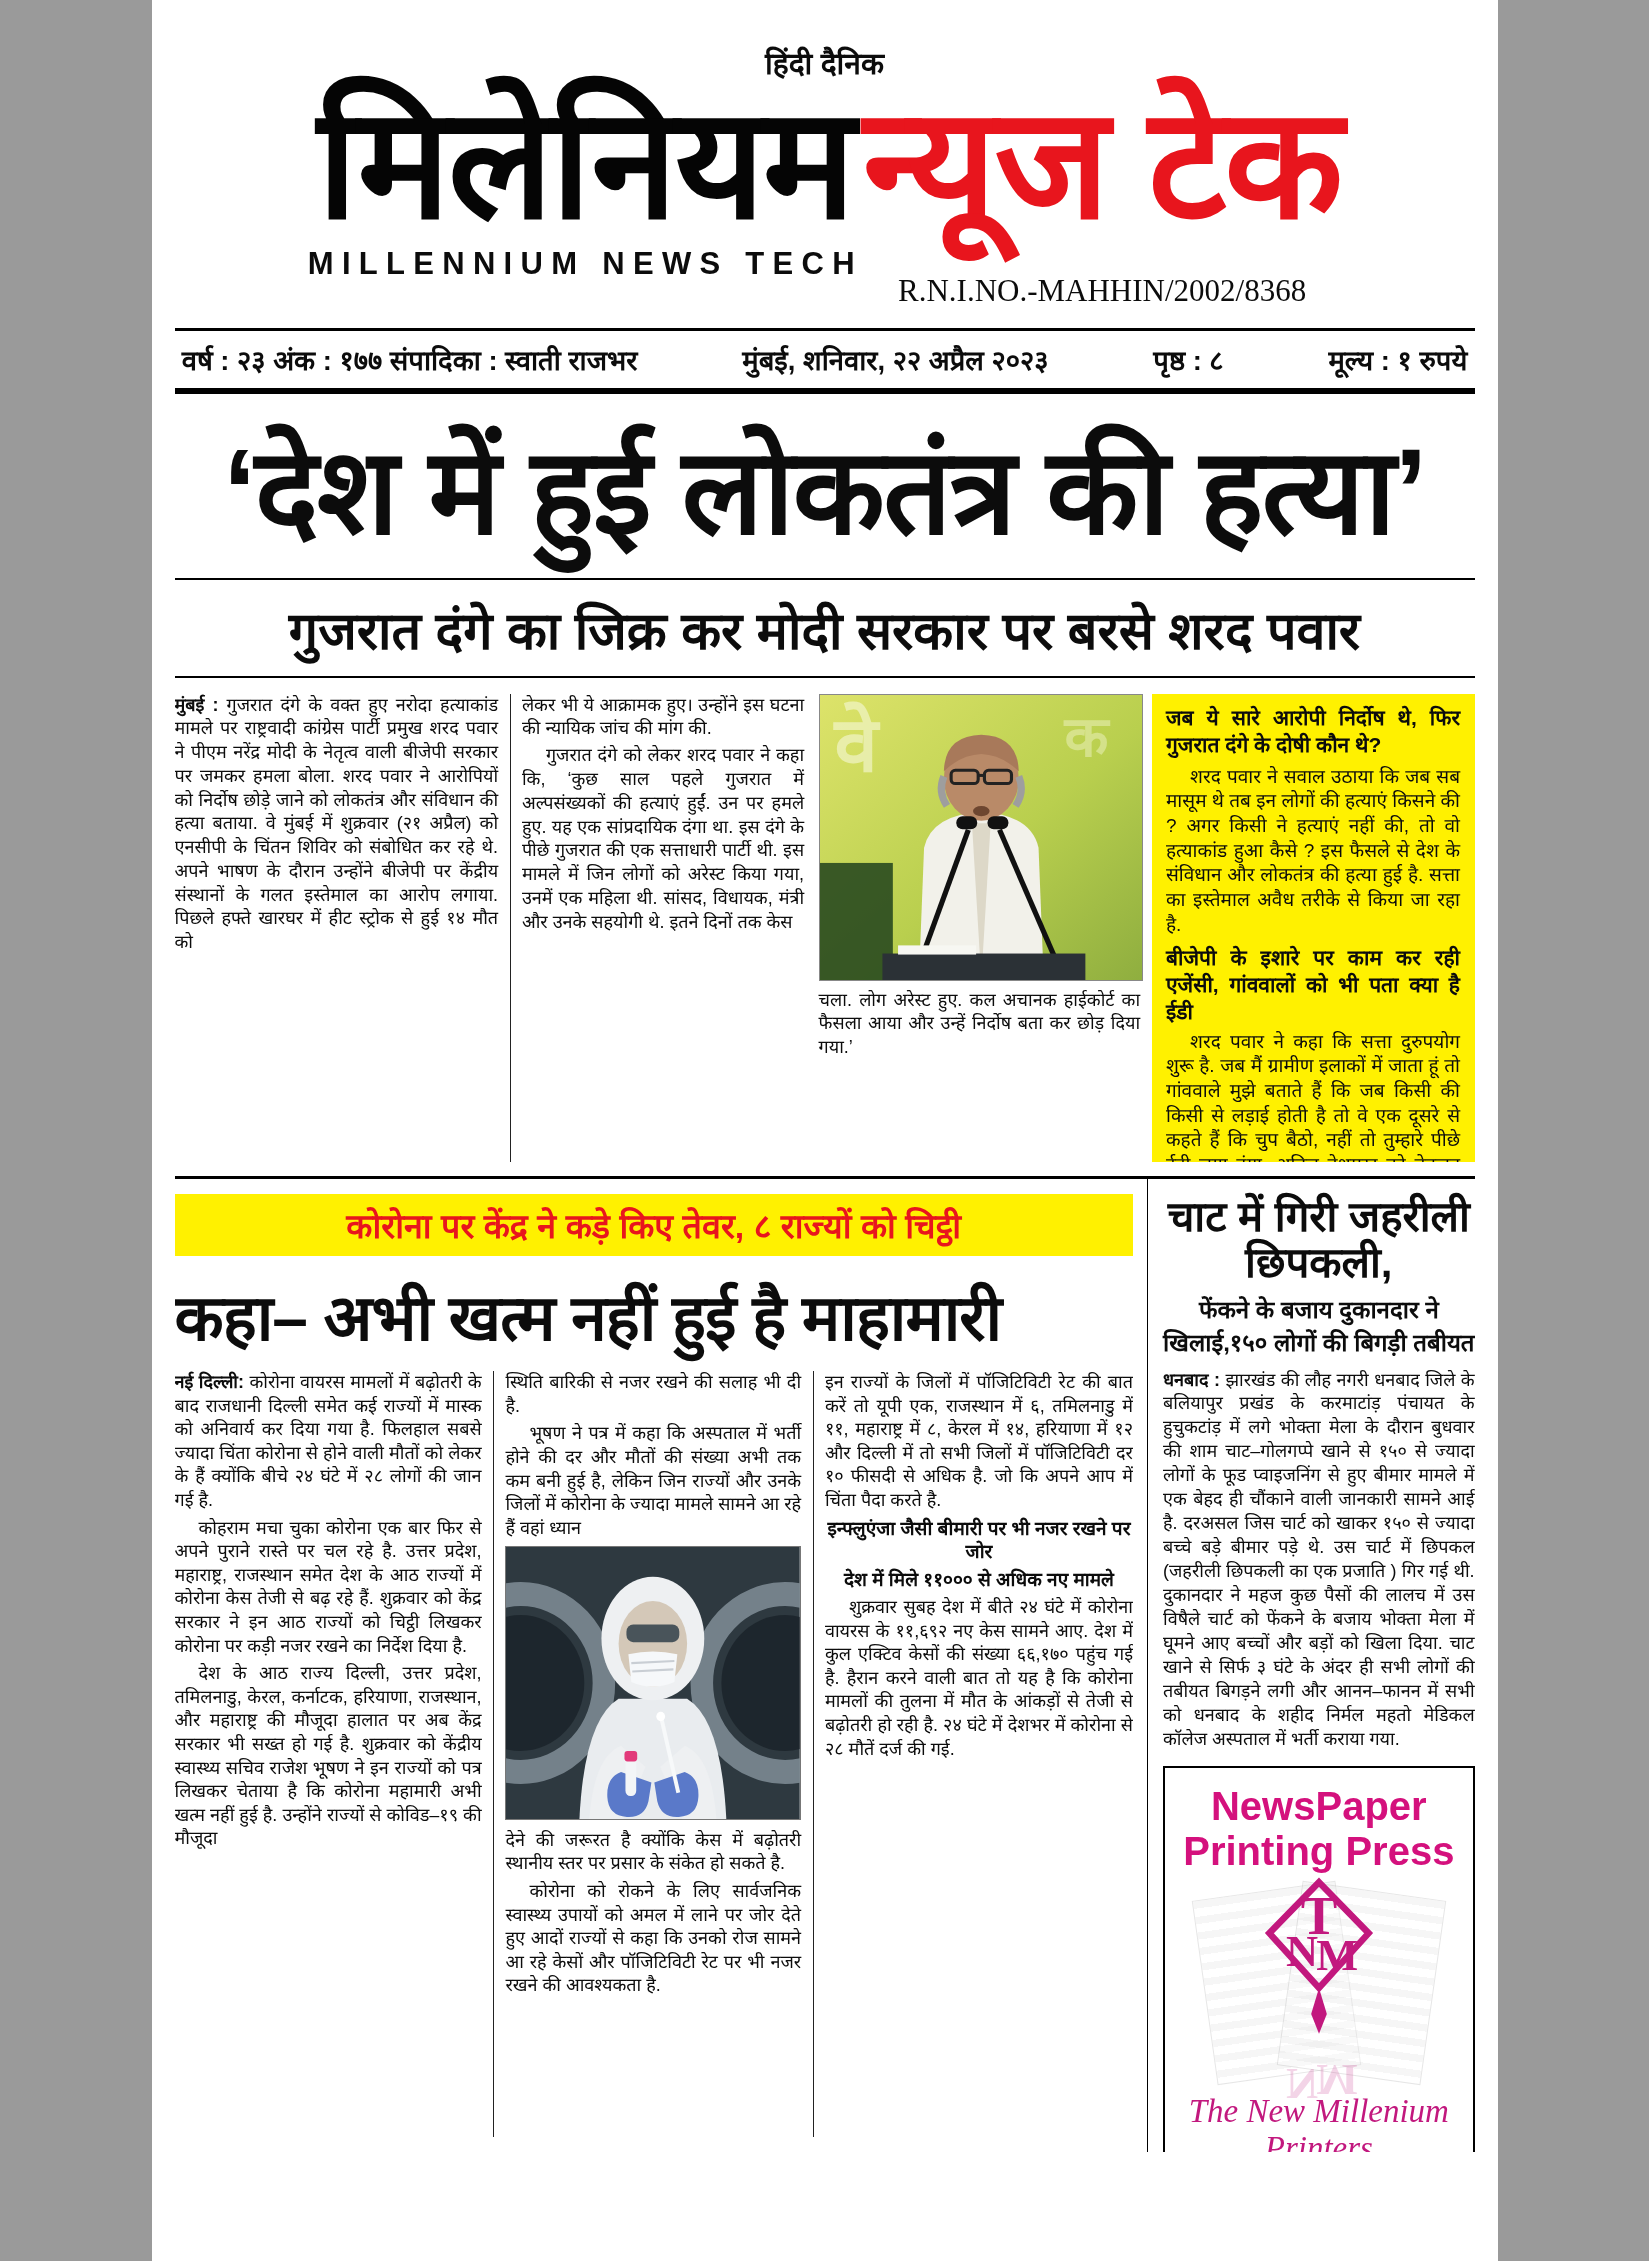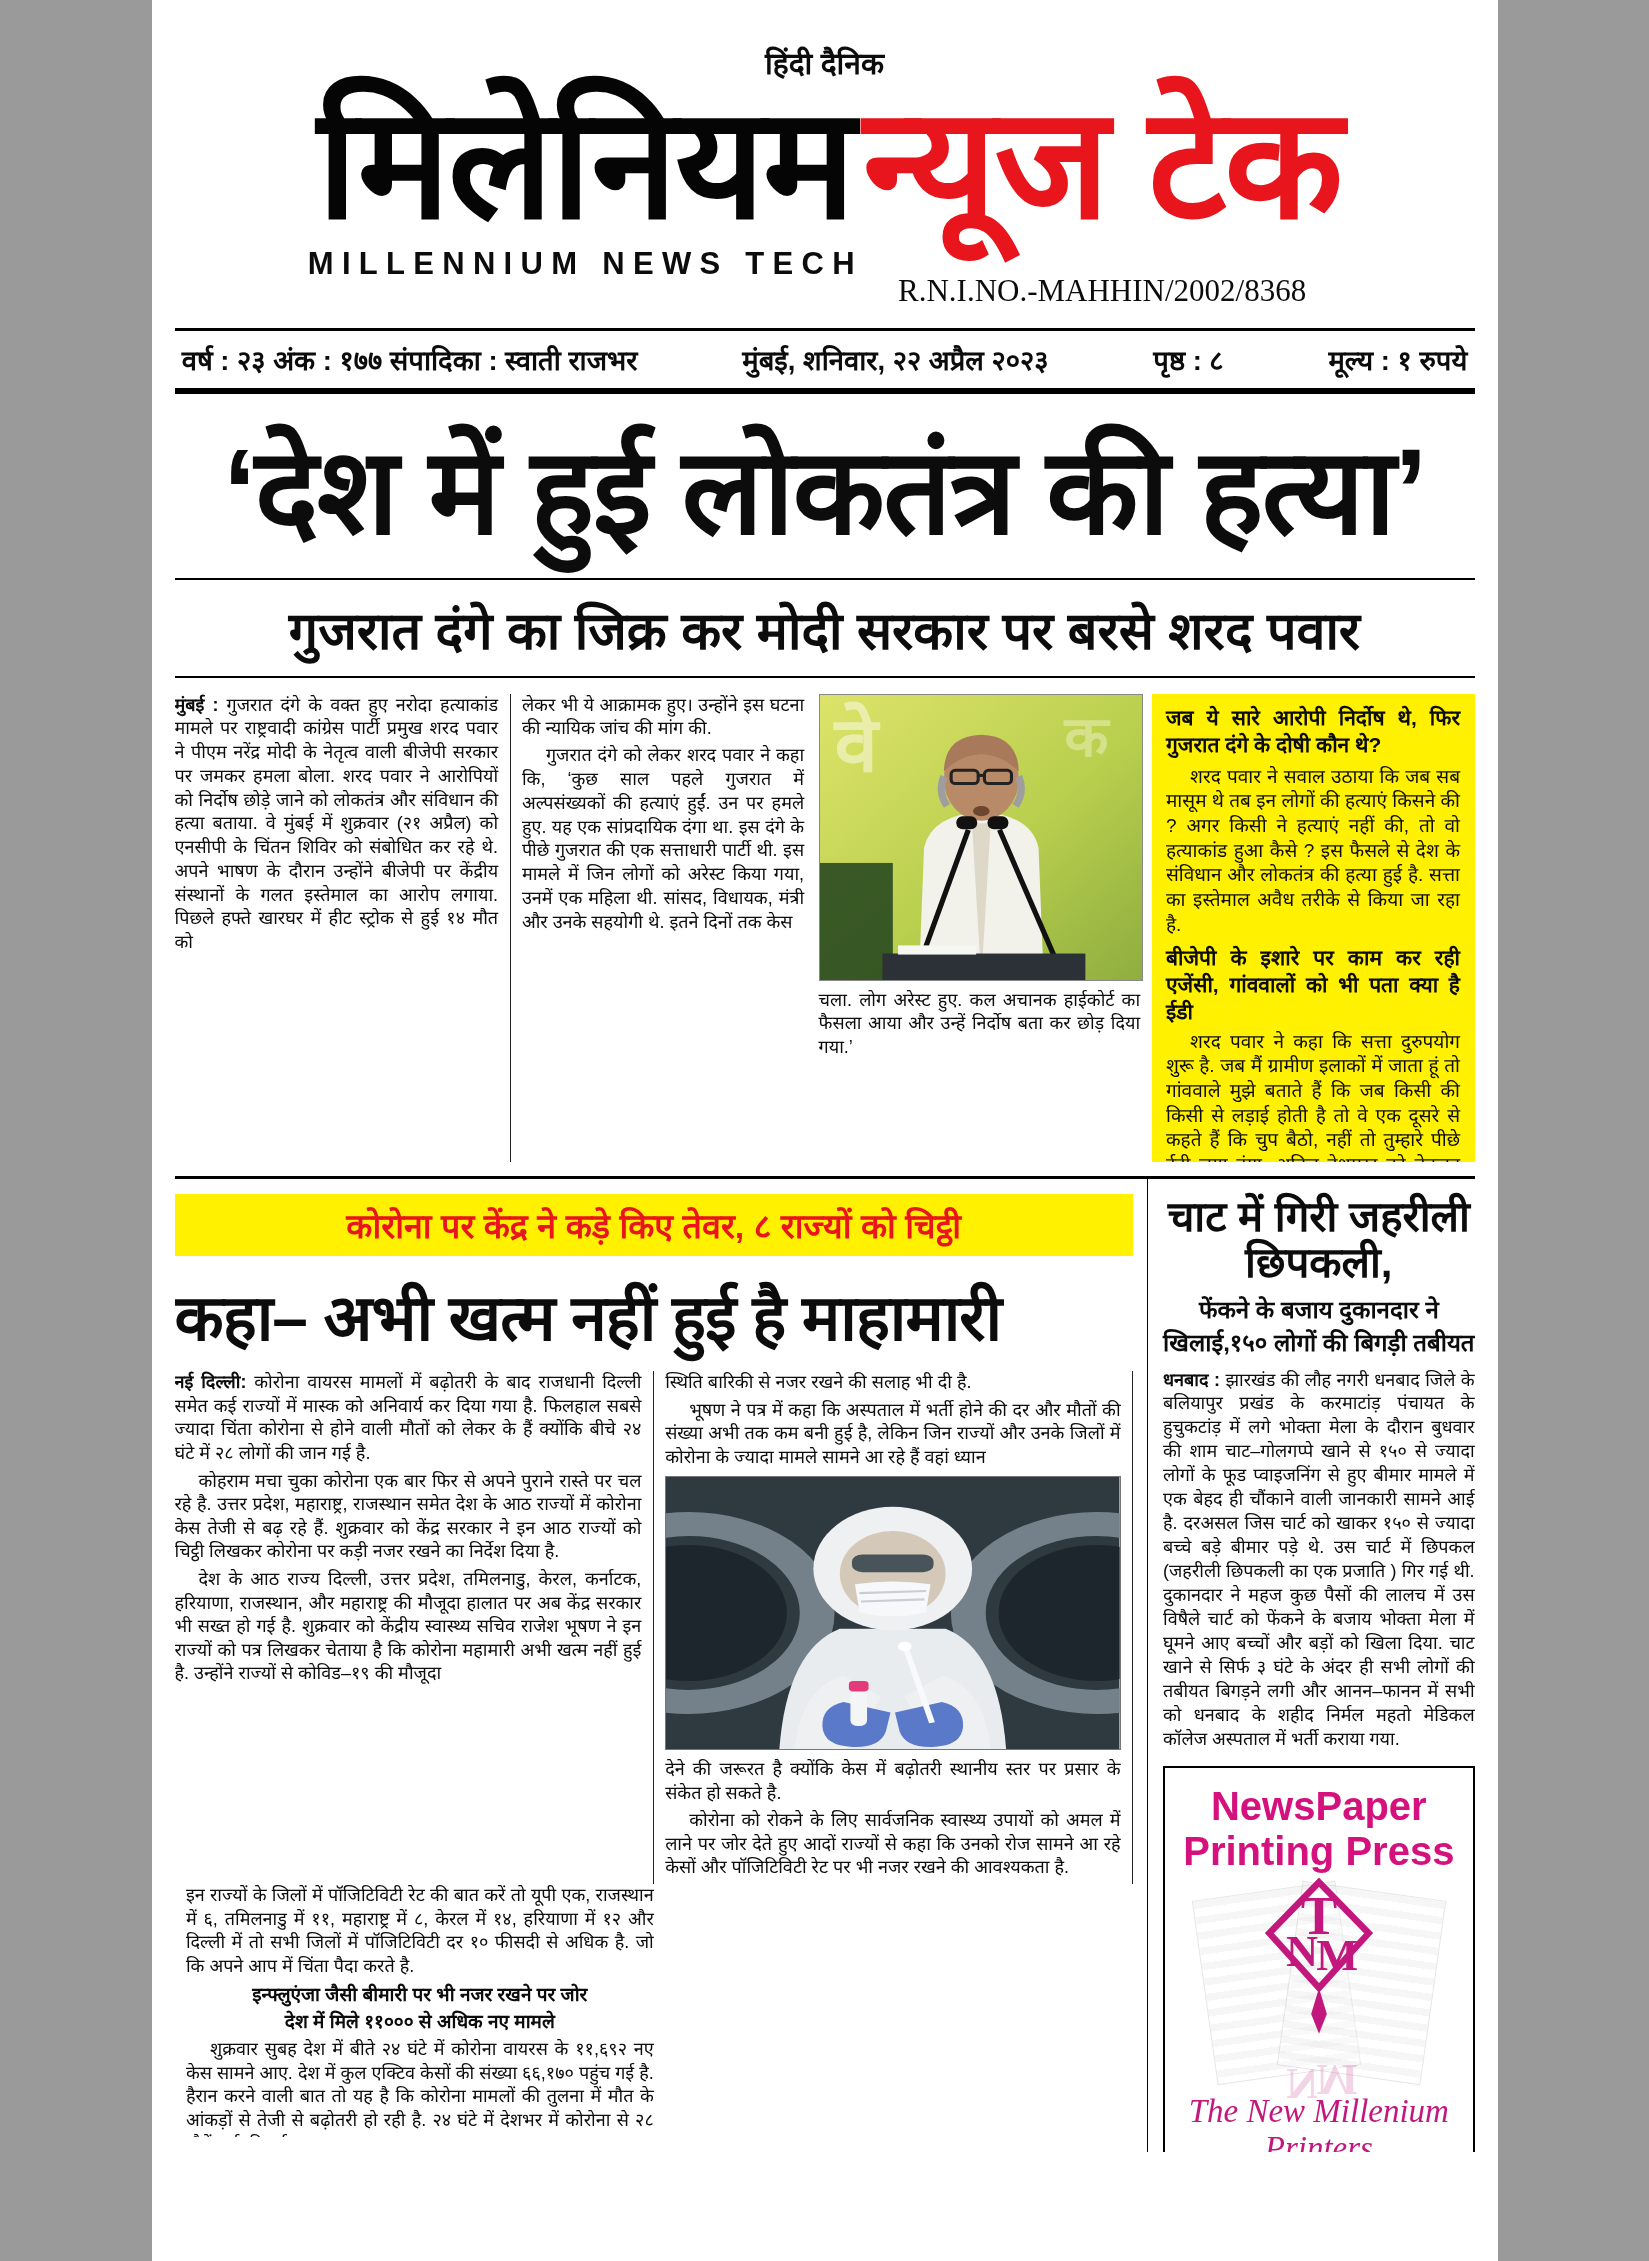--- a/index.html
+++ b/index.html
@@ -38,21 +38,21 @@
   .ybox h4{font-size:21px;line-height:1.3;margin:6.2px 0 4.1px}
   .ybox p{text-indent:24px}
 
   .midrule{border-top:3.6px solid #000;margin-top:14.5px}
 
   
   .bottom{display:grid;grid-template-columns:973px 1fr;height:973px;overflow:hidden}
   .bleft{padding:14.5px 13.5px 0 0;border-right:1.6px solid #000}
   .kicker{background:#fff100;color:#e8151d;font-weight:800;font-size:34px;text-align:center;padding:8.3px 5.2px}
   .chead{font-size:64px;font-weight:900;margin:15.5px 0 4.1px;letter-spacing:-1px}
-  .ccols{display:grid;grid-template-columns:1fr 1fr;margin-top:12.4px;height:766px;overflow:hidden}
+  .ccols{display:grid;grid-template-columns:1fr 1fr 1fr;margin-top:12.4px;height:766px;overflow:hidden}
   .ccol{padding:0 11.4px;font-size:18px;line-height:1.31;text-align:justify;border-right:1px solid #222}
   .ccol:first-child{padding-left:0}
   .ccol:last-child{border-right:none;padding-right:0}
   .ccol p{text-indent:24px;margin-bottom:4.1px}
   .ccol p.dl{text-indent:0}
   .csub{font-weight:800;text-align:center;font-size:19px;margin:4.1px 0;line-height:1.25}
   .ppe-fig{margin:6.2px 0 8.3px}
   .ppe-fig svg{width:100%;height:274px;display:block;border:0.5px solid #777}
 
   .bright{padding:14.5px 0 0 15.5px}

